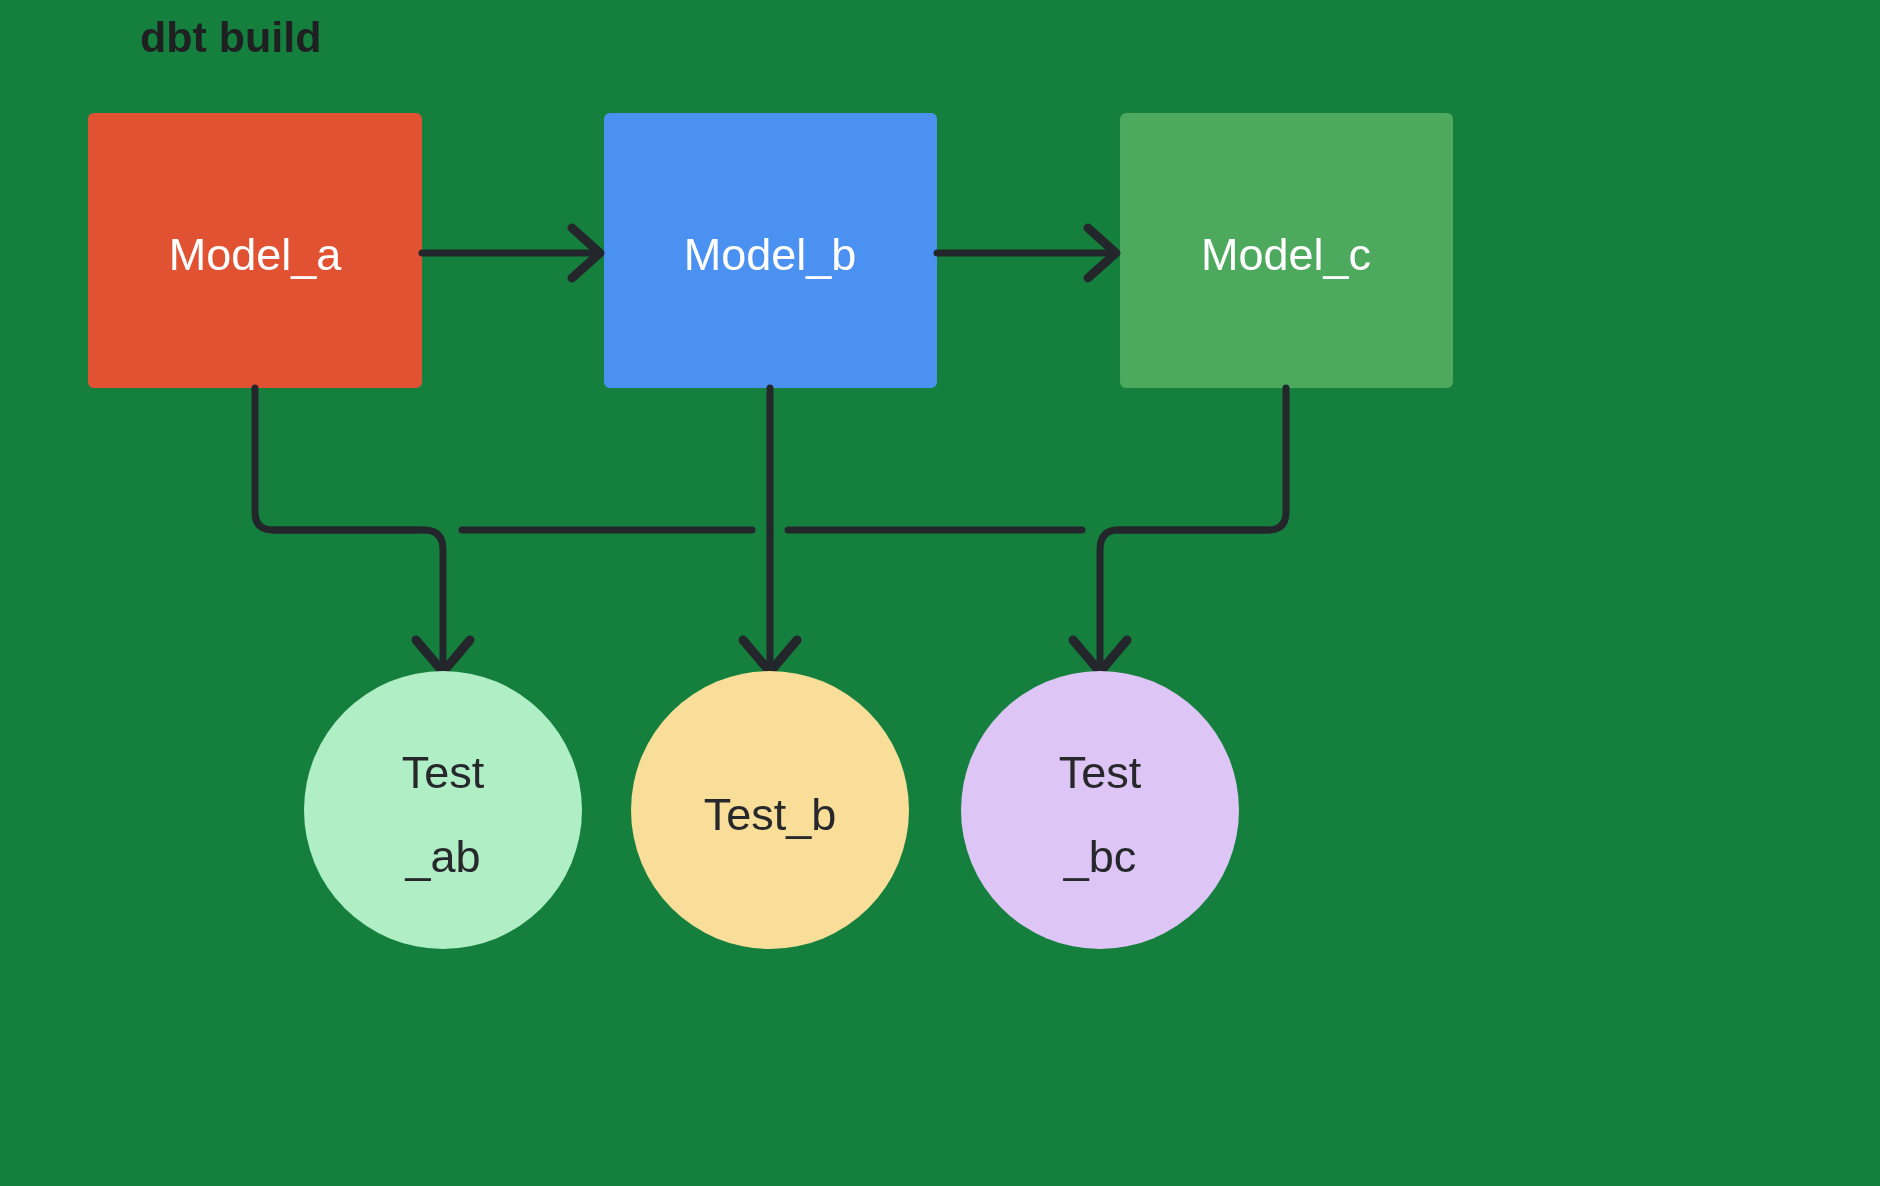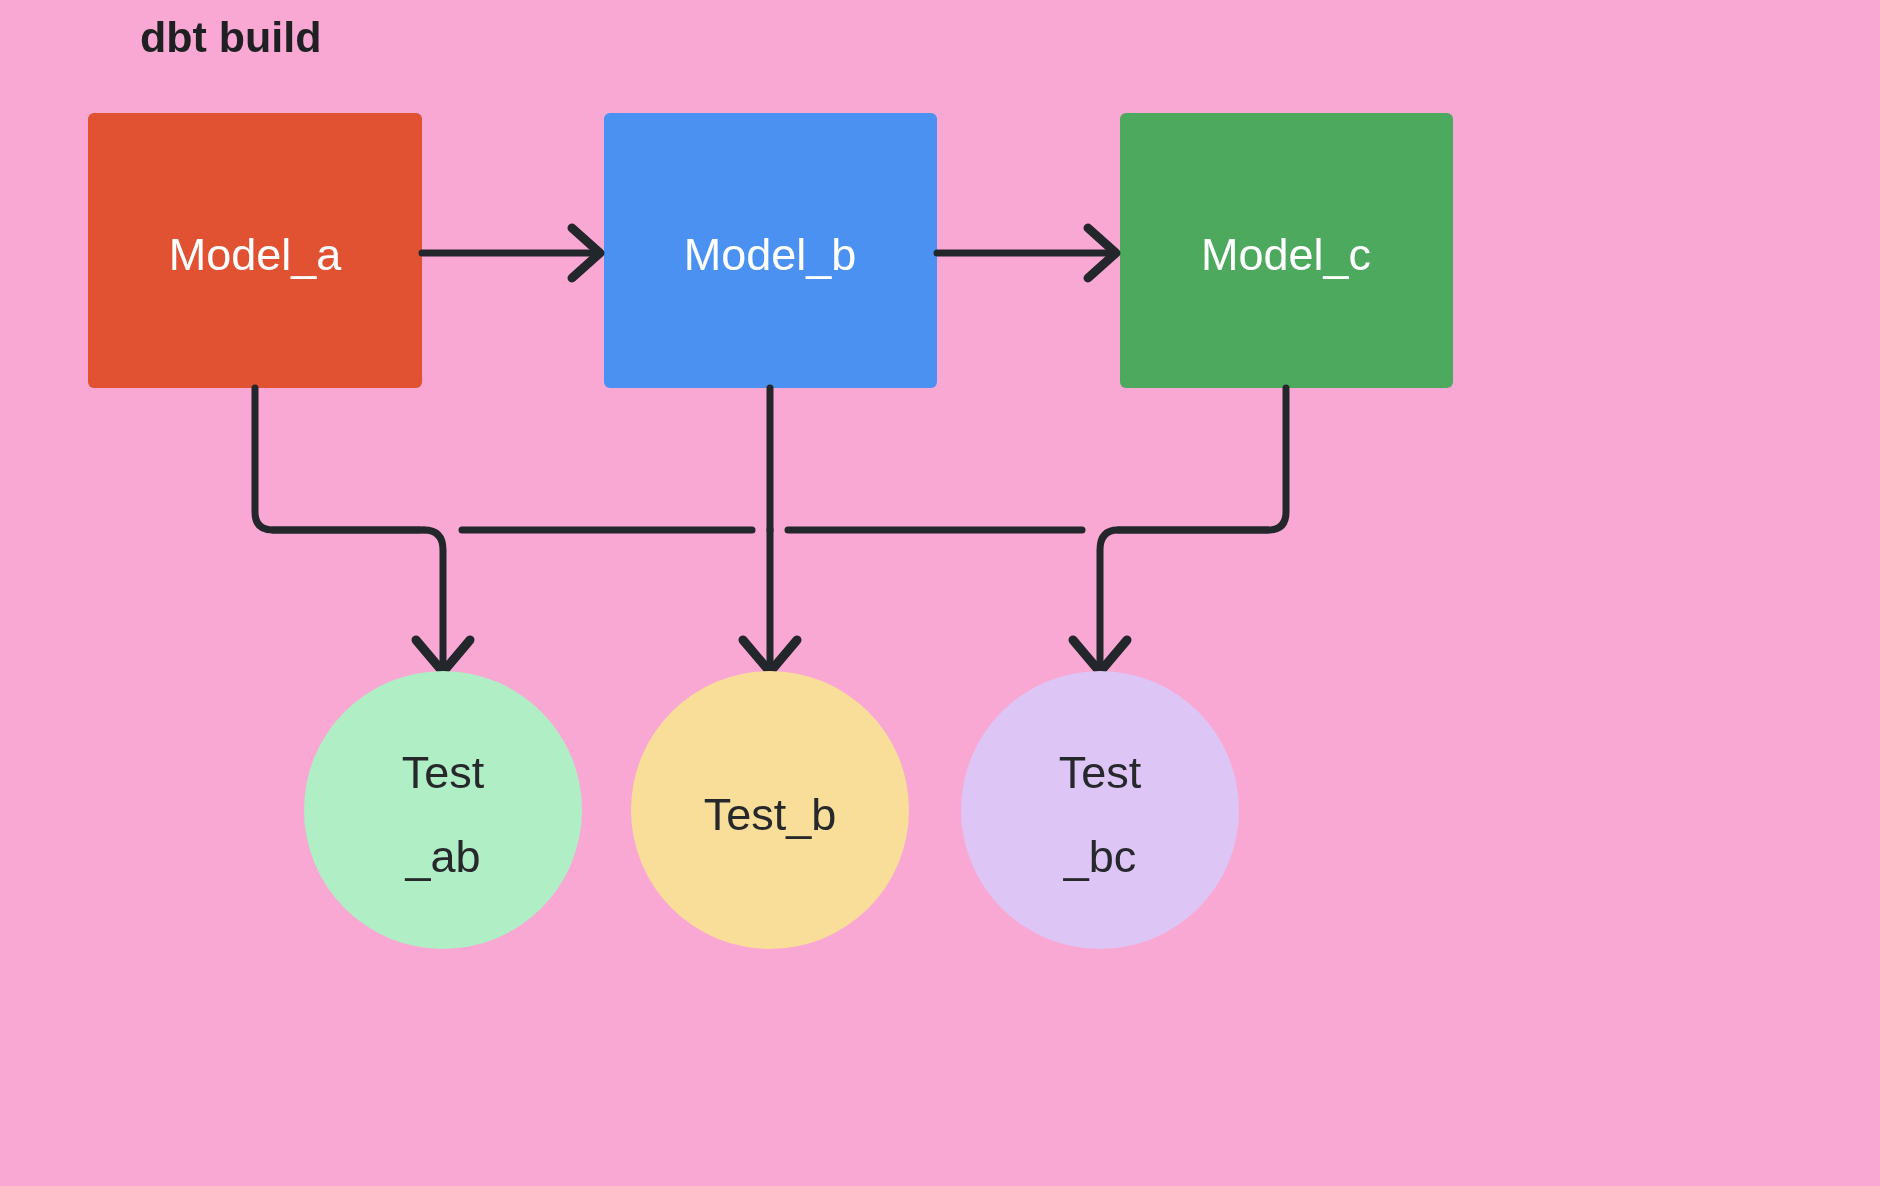--- a/index.html
+++ b/index.html
@@ -55,21 +55,21 @@
     fill: none;
     stroke: #23262b;
     stroke-width: 9;
     stroke-linecap: round;
     stroke-linejoin: round;
   }
 </style>
 </head>
 <body>
 
-<div id="canvas" style="background: #f9a8d4;">
+<div id="canvas" style="background: #15803d;">
   <svg id="diagram" viewBox="0 0 1880 1186" xmlns="http://www.w3.org/2000/svg">
 
     <text class="diagram-title" x="140" y="52">dbt build</text>
 
     <g>
       <rect class="node-box" x="88" y="113" width="334" height="275" rx="6" ry="6" fill="#E05232"></rect>
       <text class="node-label-light" x="255" y="270" text-anchor="middle">Model_a</text>
     </g>
 
     <g>

